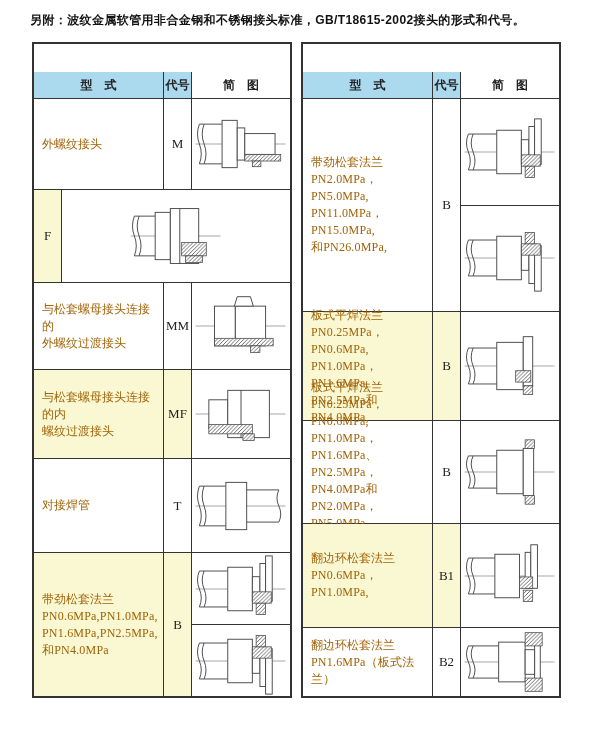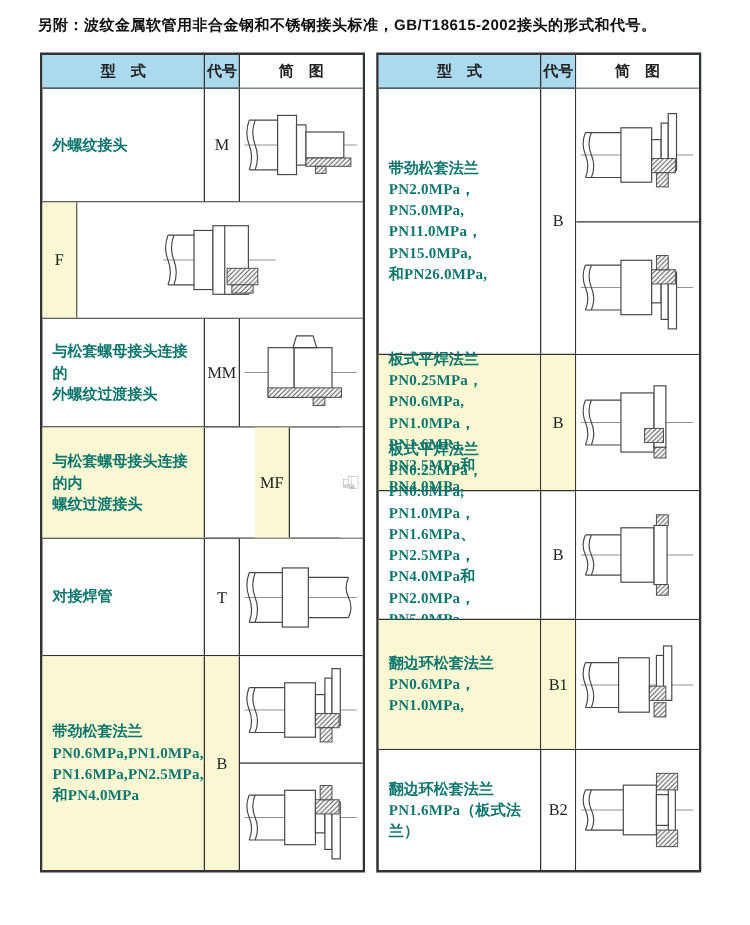--- a/index.html
+++ b/index.html
@@ -6,30 +6,30 @@
   .page{position:relative;width:600px;height:740px;background:#fff;overflow:hidden;
         font-family:"Liberation Sans",sans-serif;color:#1a1a1a;}
   .title{position:absolute;left:30px;top:12px;width:556px;font-size:12px;font-weight:bold;
          letter-spacing:0.4px;color:#111;}
   .tbl{position:absolute;top:42px;width:260px;height:656px;border:2px solid var(--bd,#333);
        background:#fff;display:flex;flex-direction:column;box-sizing:border-box;}
   #tbl-left{left:32px;}
   #tbl-right{left:301px;}
   .row{display:flex;border-bottom:1px solid var(--bd,#333);min-height:0;}
   .row:last-child{border-bottom:none;}
-  .header{height:26px;flex:0 0 26px;background:var(--hdr,#abd9ee);}
+  .header{height:26px;flex:0 0 26px;background:var(--hdr,#abd9ee);margin-top:28px;}
   .c-type{width:130px;flex:0 0 130px;border-right:1px solid var(--bd,#333);box-sizing:border-box;
           display:flex;flex-direction:column;justify-content:center;padding:3px 2px 3px 8px;}
   .c-code{width:28px;flex:0 0 28px;border-right:1px solid var(--bd,#333);box-sizing:border-box;
           display:flex;align-items:center;justify-content:center;}
   .c-diag{flex:1;display:flex;flex-direction:column;background:#fff;min-width:0;}
   .hl .c-type,.hl .c-code{background:var(--hlt,#f9f8d2);}
   .hc{font-size:12px;font-weight:bold;color:#222;padding:0;justify-content:center;align-items:center;display:flex;}
   .hc.c-type,.hc.c-code{flex-direction:row;}
-  .line{font-size:12px;line-height:17px;color:#0f766e;font-weight:bold;}
+  .line{font-size:12px;line-height:17px;color:#a16207;}
   .latin{font-family:"Liberation Serif",serif;font-size:12px;letter-spacing:0.2px;}
   .code-text{font-family:"Liberation Serif",serif;font-size:13px;color:#222;}
   .diag-sub{flex:1;display:flex;align-items:center;justify-content:center;min-height:0;}
   .diag-sub.split{border-bottom:1px solid var(--bd,#333);}
   svg{display:block;}
 </style>
 </head>
 <body>
 
 <div class="page">
@@ -111,21 +111,21 @@
               <line x1="2" y1="37" x2="97" y2="37" stroke="#474747" stroke-width="0.5"></line>
               <rect x="22" y="16" width="22" height="42" fill="#fff" stroke="#474747"></rect>
               <rect x="44" y="16" width="32" height="42" fill="#fff" stroke="#474747"></rect>
               <path d="M46 6 L60 6 L63 16 L43 16 Z" fill="#fff" stroke="#474747"></path>
               <rect x="22" y="50" width="62" height="8" fill="url(#hatch)" stroke="#474747" stroke-width="0.8"></rect>
               <rect x="60" y="58" width="10" height="7" fill="url(#hatch)" stroke="#474747" stroke-width="0.8"></rect>
             </svg>
           </div>
         </div>
       </div>
-      <div class="row hl" style="flex: 0 0 88px; gap: 40px;">
+      <div class="row hl" style="flex: 0 0 88px;">
         <div class="c-type">
           <div class="line">与松套螺母接头连接的内</div>
           <div class="line">螺纹过渡接头</div>
         </div>
         <div class="c-code">
           <div class="code-text">MF</div>
         </div>
         <div class="c-diag">
           <div class="diag-sub">
             <svg viewBox="0 0 100 74" width="96" height="70">

